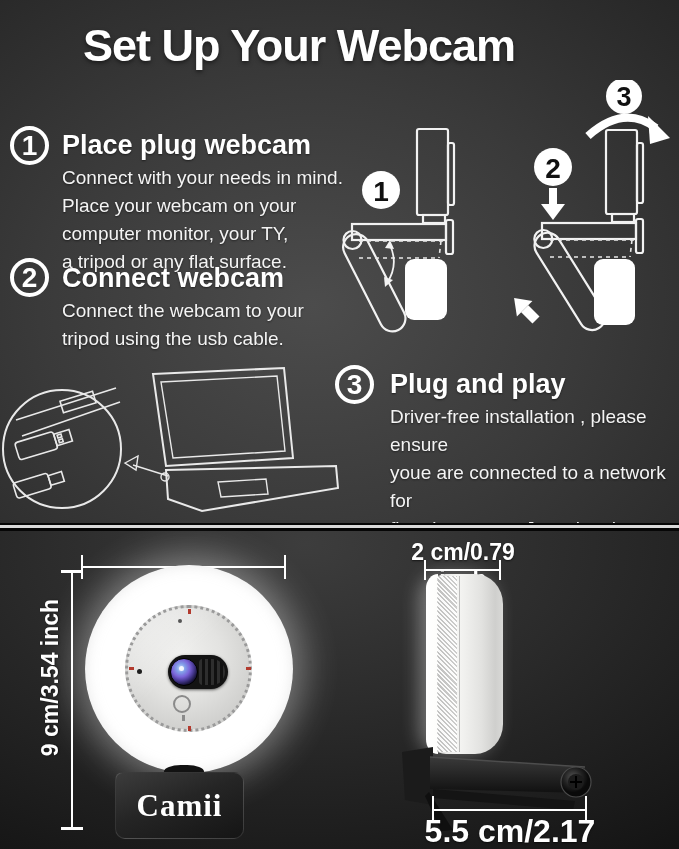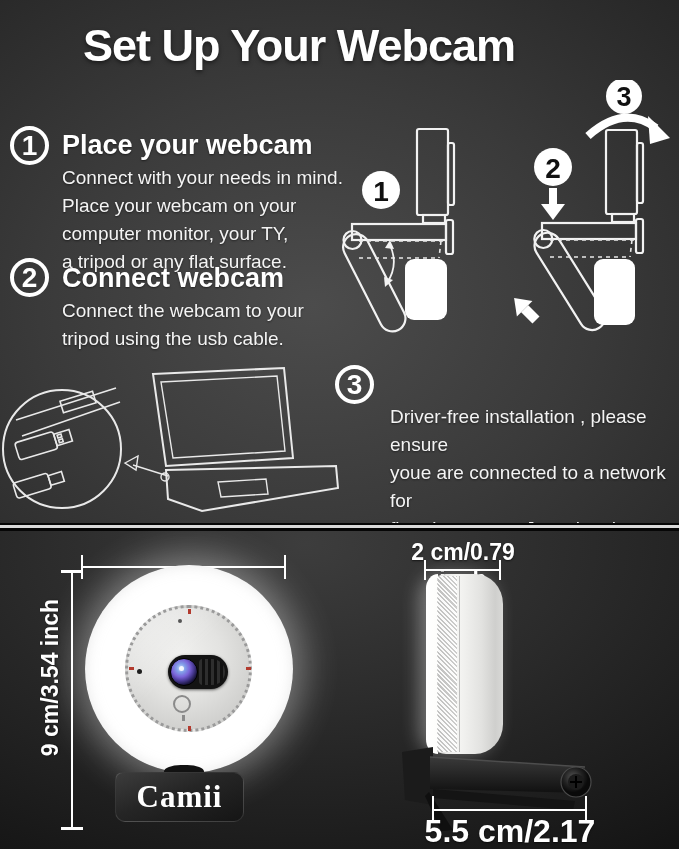--- a/index.html
+++ b/index.html
@@ -40,21 +40,21 @@
              box-shadow:0 1px 3px rgba(0,0,0,.6);}
   .lens{left:2px;top:3px;width:28px;height:28px;border-radius:50%;border:1px solid #000;box-sizing:border-box;
         background:radial-gradient(circle at 38% 35%, #cdd9ff 0%, #82a0e8 18%, #7b63d9 38%, #4a3b96 55%, #1b1640 72%, #06060c 88%);}
   .glint{left:8px;top:7px;width:5px;height:5px;border-radius:50%;background:rgba(255,255,255,.85);}
   .slider{left:31px;top:4px;width:26px;height:26px;border-radius:4px 13px 13px 4px;
           background:repeating-linear-gradient(90deg,#2e2e2e 0 3px,#101010 3px 6px);}
   .dot{border-radius:50%;background:#2a2a2a;}
   .touch-icon{left:88px;top:130px;width:18px;height:18px;border:2px solid #8a8a8a;border-radius:50%;box-sizing:border-box;}
   .touch-stem{left:7px;top:18px;width:3px;height:6px;background:#8a8a8a;}
   .neck{left:164px;top:765px;width:40px;height:13px;border-radius:50%/60%;background:#121212;}
-  .base{left:115px;top:772px;width:129px;height:50px;border-radius:8px 10px 10px 10px;
+  .base{left:115px;top:772px;width:129px;height:67px;border-radius:8px 10px 10px 10px;
         background:linear-gradient(160deg,#3c3c3c 0%,#252525 45%,#151515 100%);
         border:1px solid rgba(255,255,255,.12);box-sizing:border-box;
         display:flex;align-items:center;justify-content:center;}
   .brand{font-family:"Liberation Serif",serif;font-weight:700;font-size:31px;letter-spacing:1px;color:#fff;}
   
   .side-body{left:426px;top:574px;width:77px;height:180px;
              border-radius:20px 28px 28px 20px / 24px 30px 30px 24px;
              background:linear-gradient(90deg,#ffffff 0%,#f2f2f0 8%,#dededc 14%,#eaeae8 26%,#f6f6f4 40%,#ededeb 55%,#e2e2e0 72%,#cfcfcd 90%,#d9d9d7 100%);
              box-shadow:-7px 0 18px rgba(255,255,255,.35);}
   .side-glow{left:0;top:0;width:12px;height:180px;border-radius:20px 0 0 20px/24px 0 0 24px;
@@ -66,36 +66,37 @@
 </head>
 <body>
 
 <div class="poster">
 
   <div class="abs title">Set Up Your Webcam</div>
 
   <div class="abs badge" style="left:10px;top:126px;">
     <span>1</span>
   </div>
-  <div class="abs step-heading" style="left:62px;top:130px;">Place your webcam</div>
+  <div class="abs step-heading" style="left:62px;top:130px;">Place plug webcam</div>
   <div class="abs step-body" style="left:62px;top:164px;">Connect with your needs in mind.
 Place your webcam on your
 computer monitor, your TY,
 a tripod or any flat surface.</div>
 
   <div class="abs badge" style="left:10px;top:258px;">
     <span>2</span>
   </div>
   <div class="abs step-heading" style="left:62px;top:263px;">Connect webcam</div>
   <div class="abs step-body" style="left:62px;top:297px;">Connect the webcam to your
 tripod using the usb cable.</div>
 
   <div class="abs badge" style="left:335px;top:365px;">
     <span>3</span>
   </div>
+  <div class="abs step-heading" style="left:390px;top:369px;">Plug and play</div>
   <div class="abs step-body" style="left:390px;top:403px;">Driver-free installation , please ensure
 youe are connected to a network for
 first-time setup. Just plug the webcam in,
 then wait approximately a minute, and
 the webcam is automatically instated.</div>
 
   <svg class="abs" style="left:333px;top:115px;" width="145" height="235" viewBox="0 0 145 235">
     <g fill="none" stroke="#f2f2f2" stroke-width="2.2">
       <rect x="84" y="14" width="31" height="86" rx="2"></rect>
       <rect x="115" y="28" width="6" height="62" rx="2"></rect>

